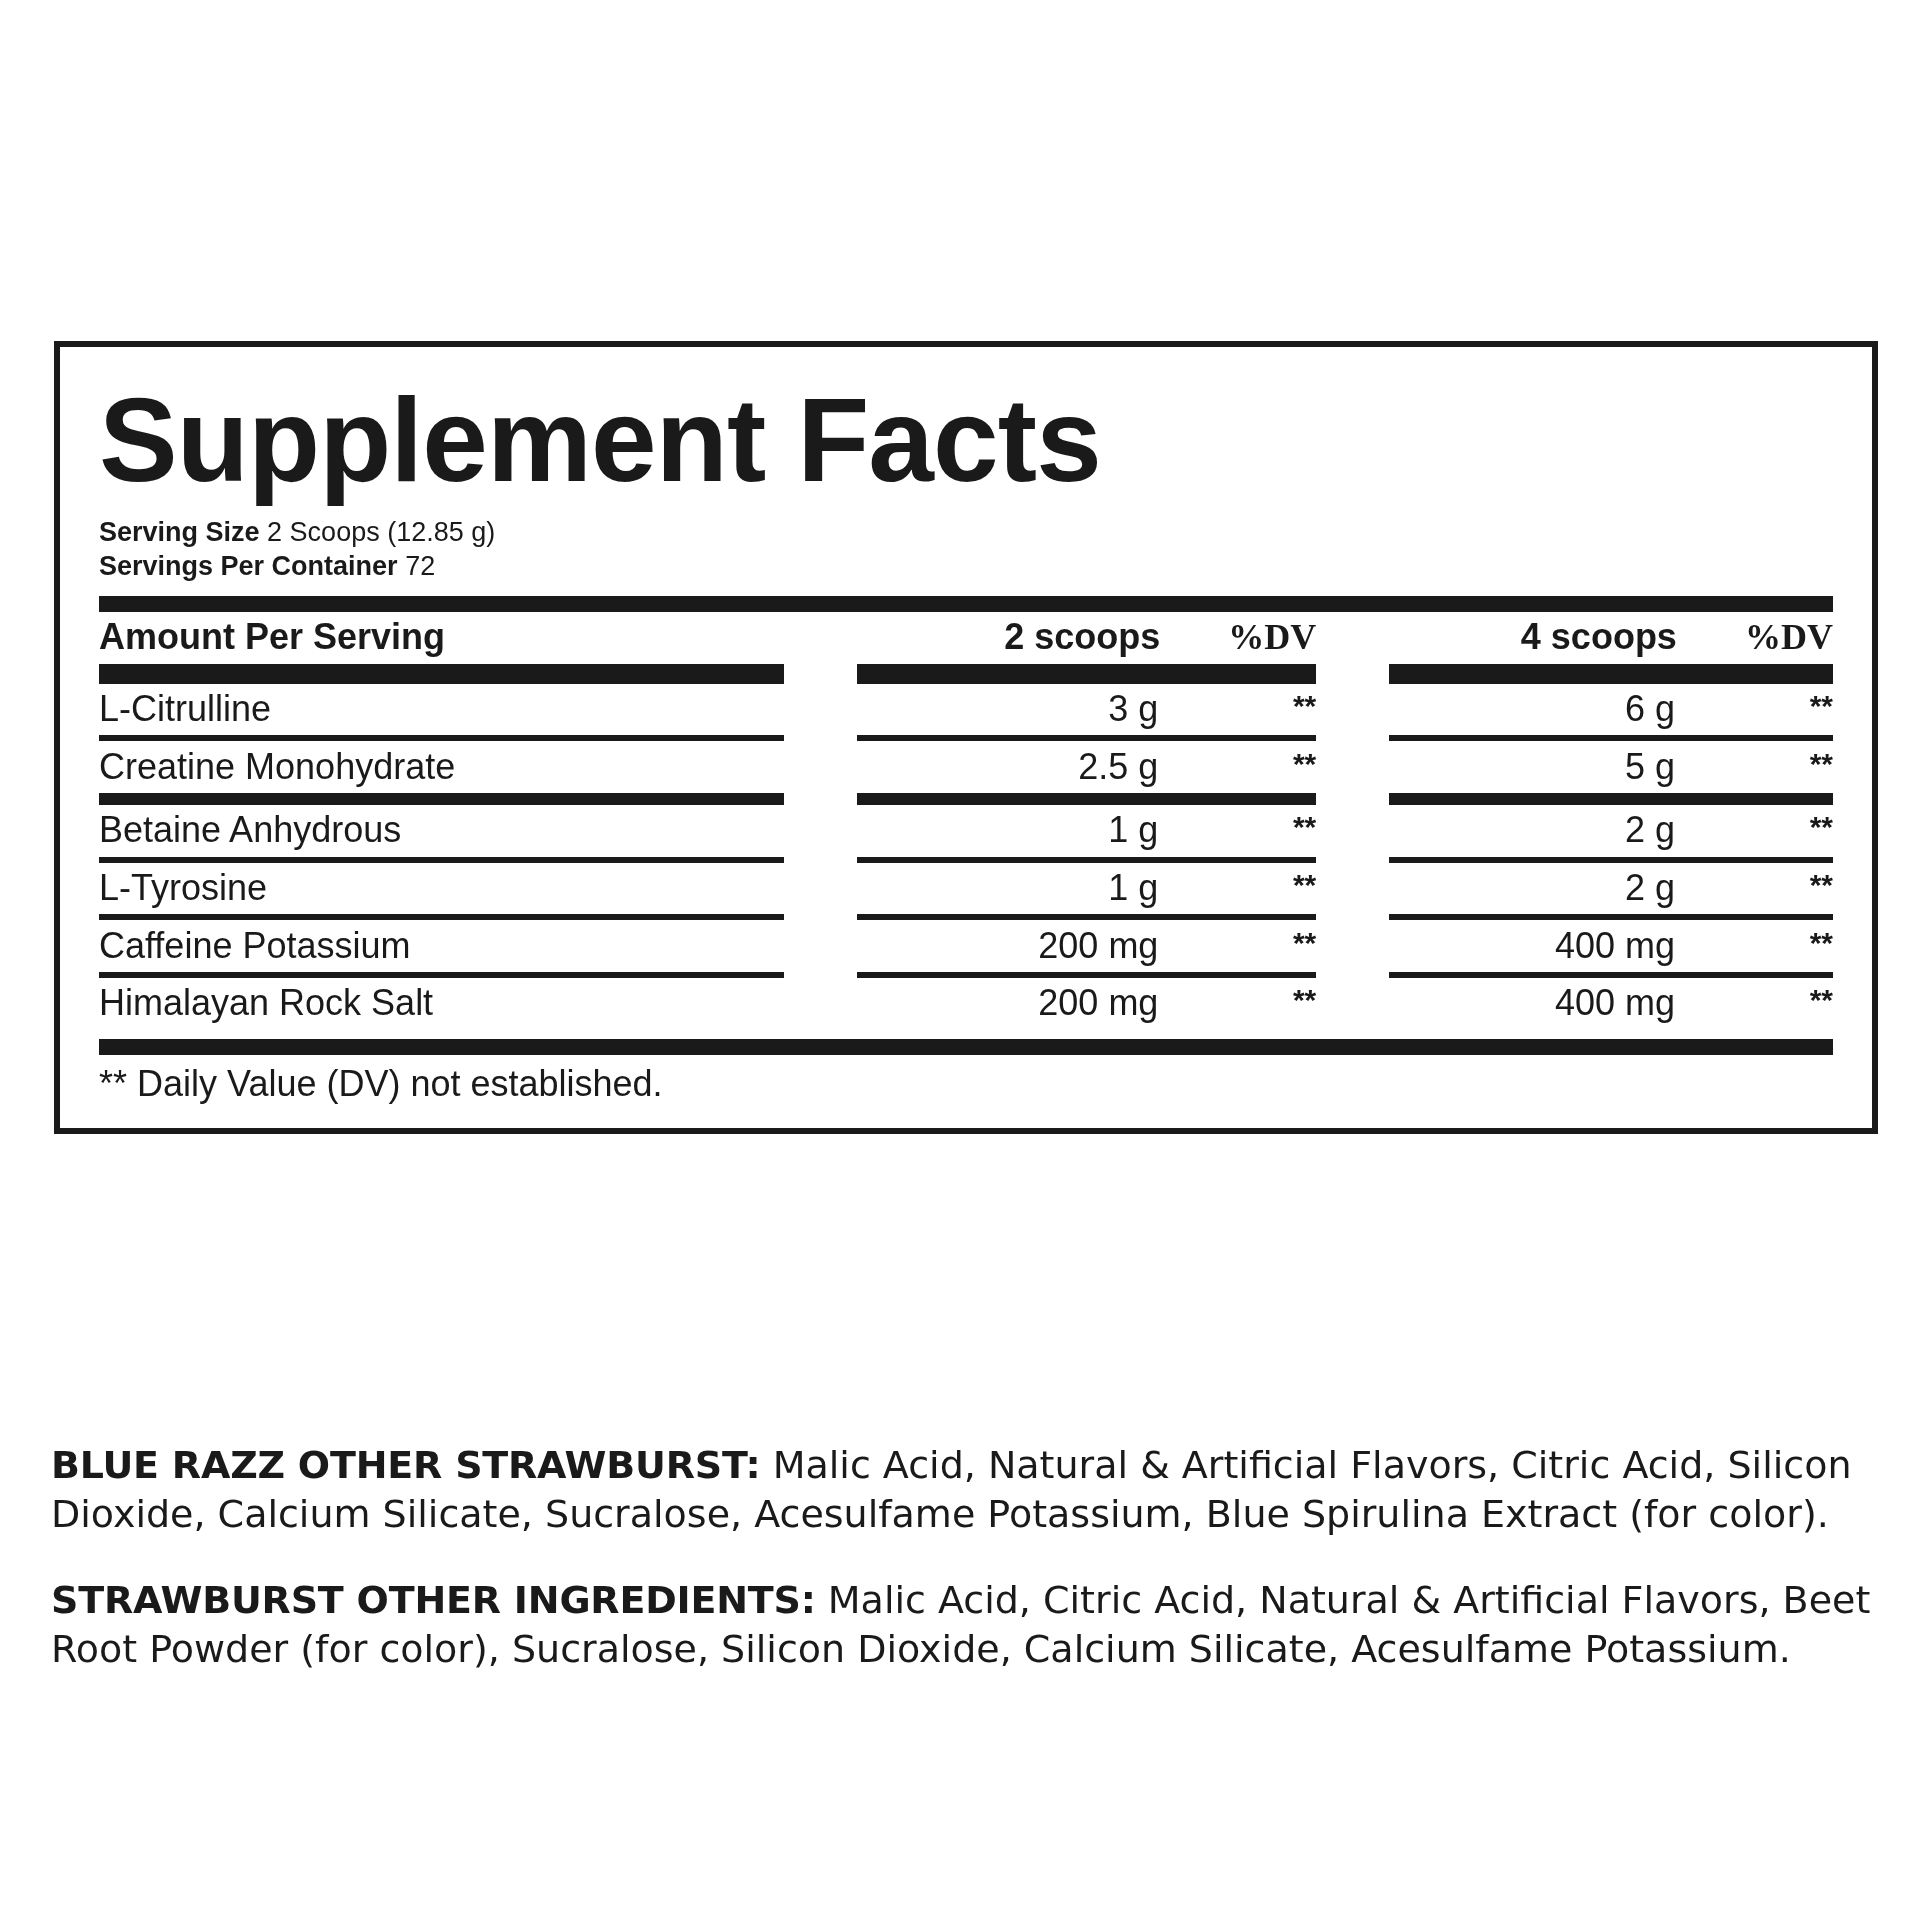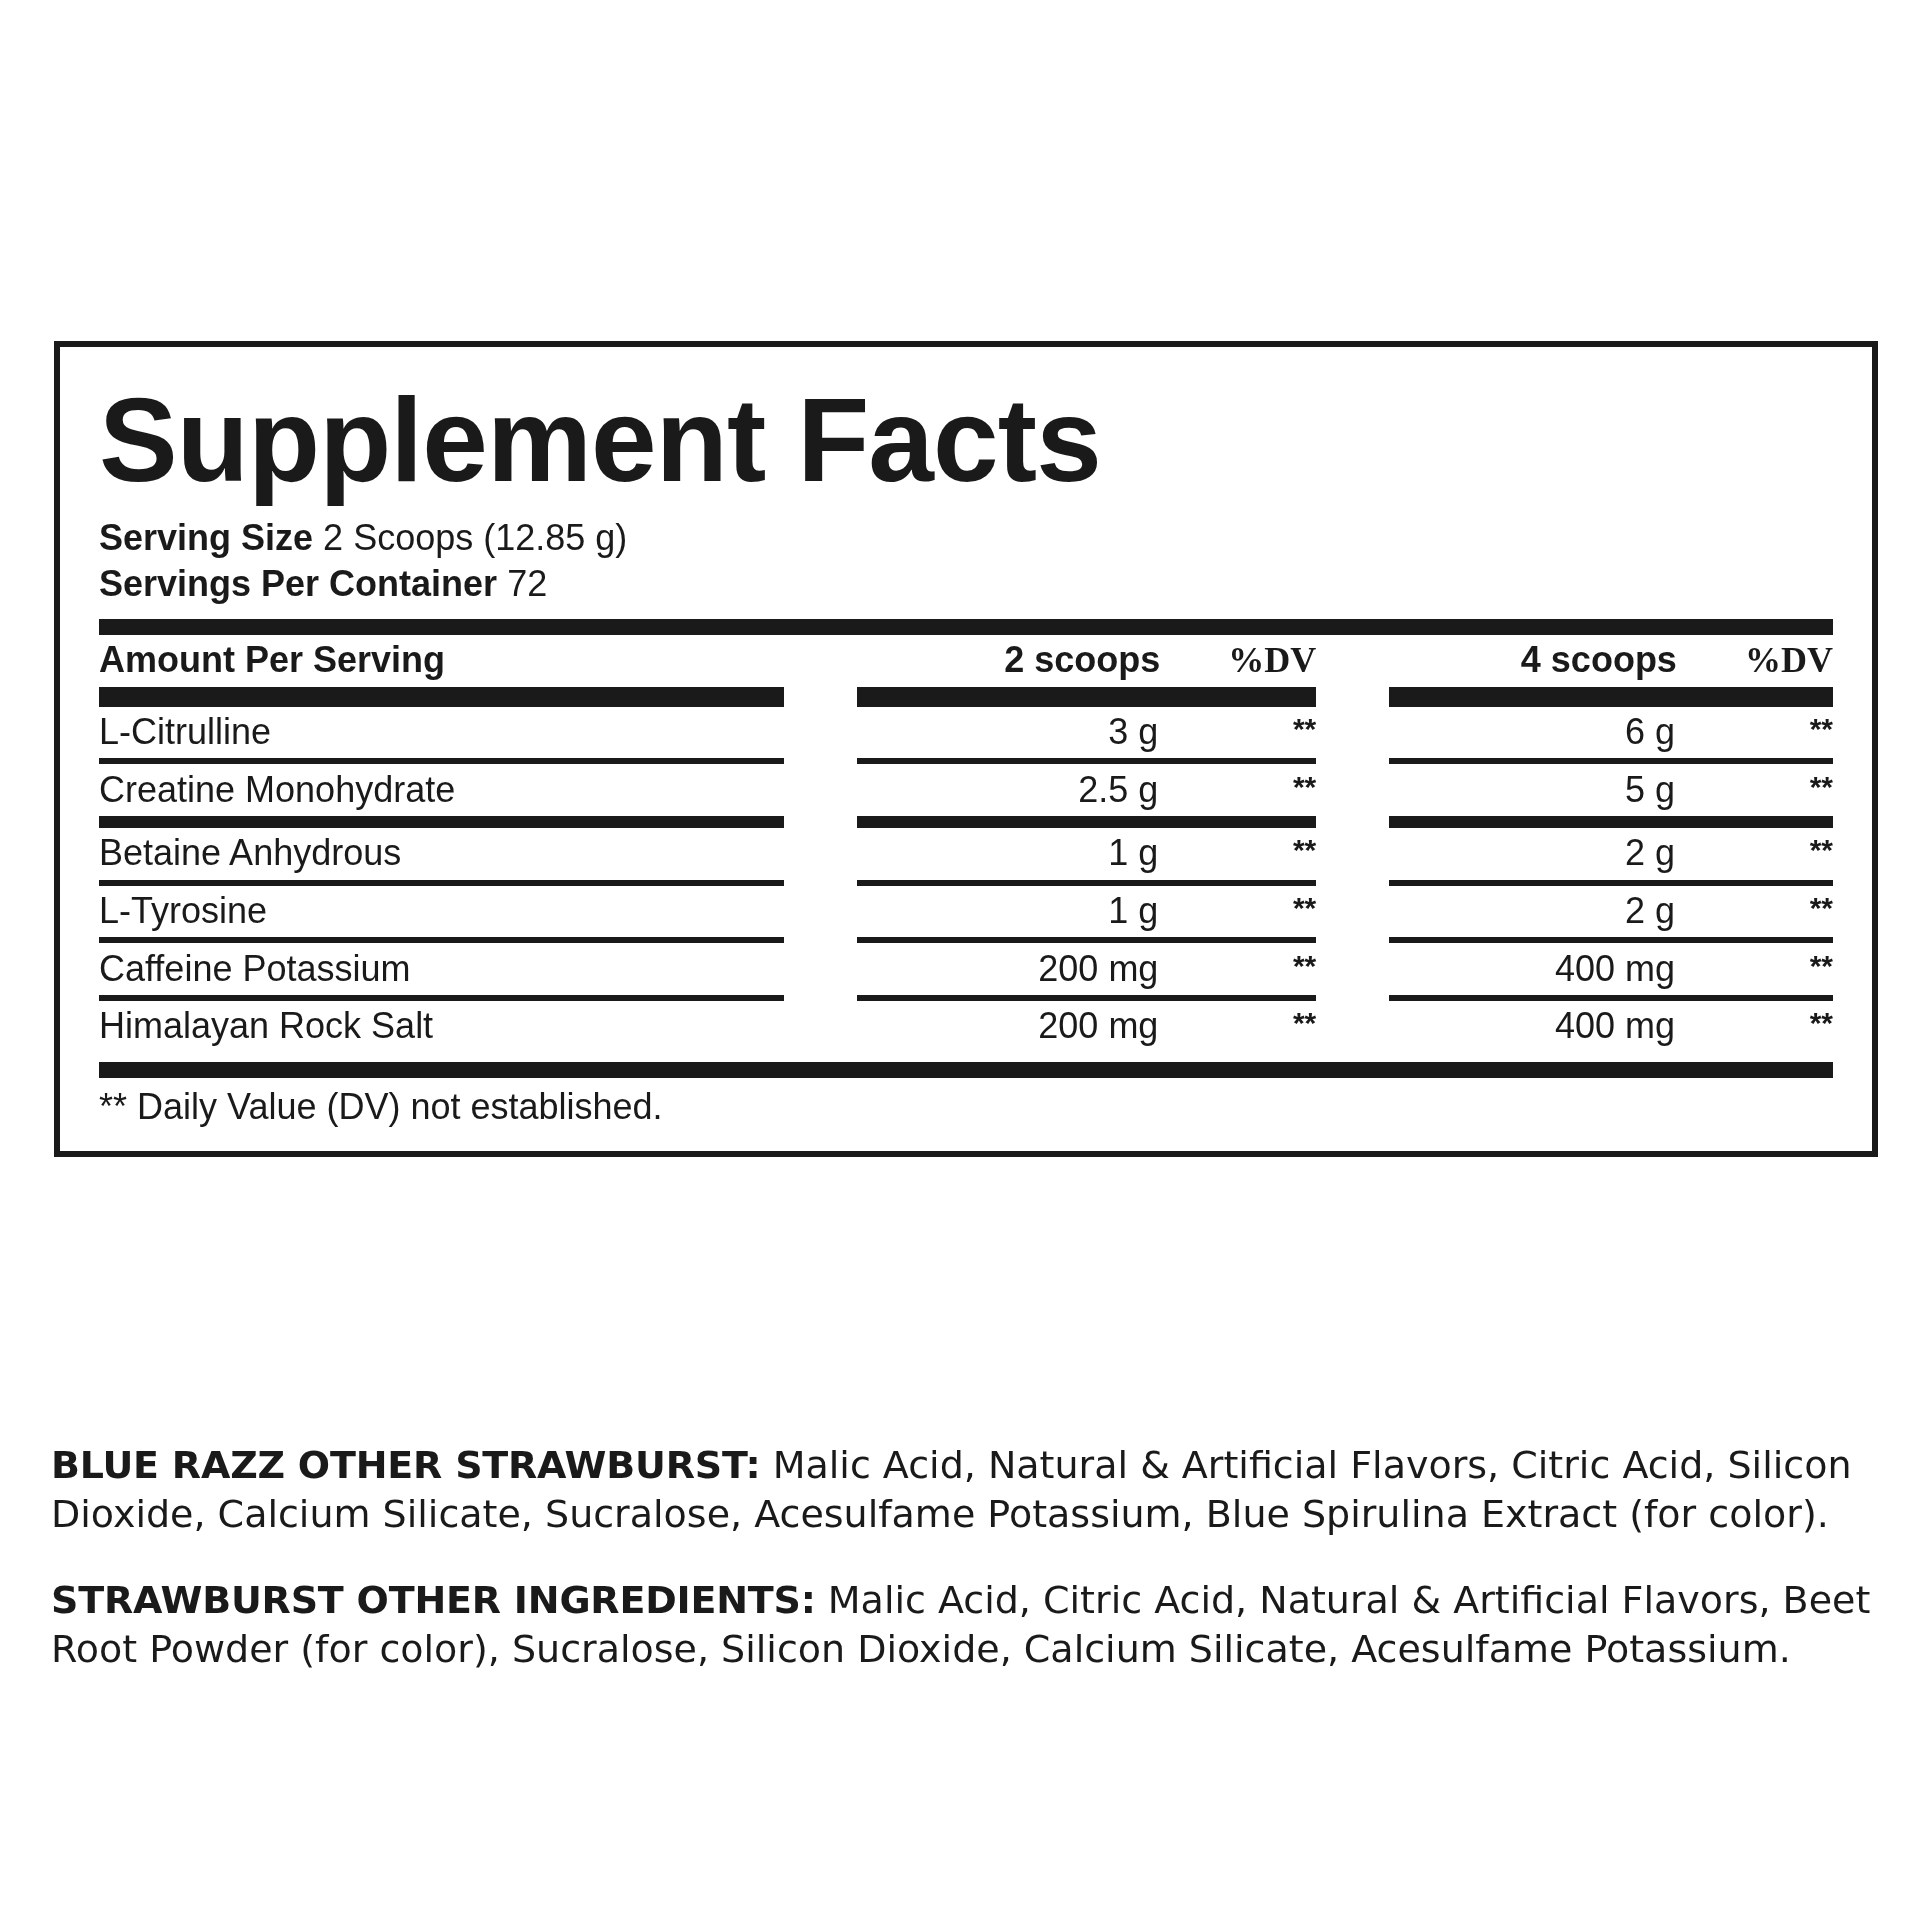--- a/index.html
+++ b/index.html
@@ -37,21 +37,21 @@
   .sf-title {
     font-weight: 700;
     font-size: 118px;
     line-height: 1.0;
     letter-spacing: -0.9px;
     margin: 3.5px 0 16px 0;
     white-space: nowrap;
   }
 
   .serving-line {
-    font-size: 36px;
+    font-size: 27px;
     line-height: 1.28;
     white-space: nowrap;
   }
   .serving-line b { font-weight: 700; }
 
   .rule-thick {
     height: 16px;
     background: #1a1a1a;
     margin-top: 12.3px;
   }

